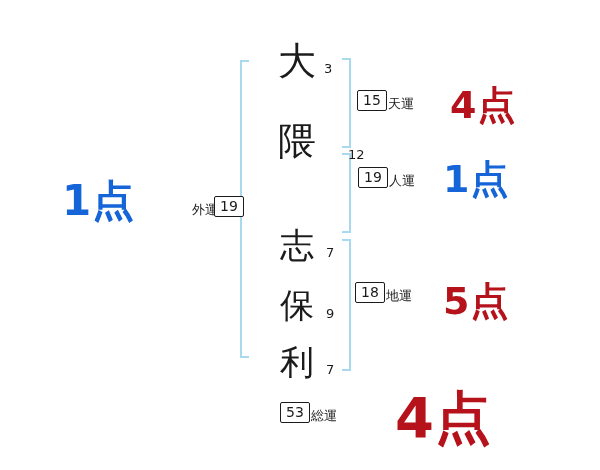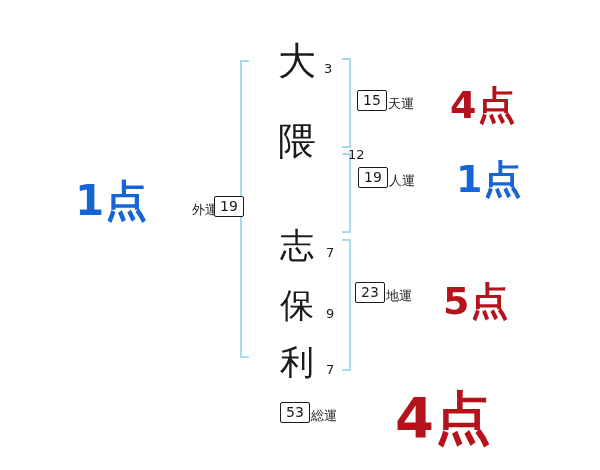--- a/index.html
+++ b/index.html
@@ -40,21 +40,21 @@
     color:#1b1b1b;
     line-height:1.2;
     font-family:Liberation Serif, serif;
   }
   .score{
     font-weight:bold;
     line-height:1;
     letter-spacing:1px;
   }
   .score.red{color:var(--red,#b5121b);margin-top:12px;}
-  .score.blue{color:var(--blue,#1565d8);margin-left:13px;}
+  .score.blue{color:var(--blue,#1565d8);}
   .bracket{
     box-sizing:border-box;
   }
   .bracket.right{
     border-right:2.5px solid var(--bracket,#a8d9ee);
     border-top:2.5px solid var(--bracket,#a8d9ee);
     border-bottom:2.5px solid var(--bracket,#a8d9ee);
   }
   .bracket.left{
     border-left:2.5px solid var(--bracket,#a8d9ee);
@@ -88,21 +88,21 @@
   <div class="abs strokes" style="left:326px;top:363px;">7</div>
 
   <div class="abs numbox" style="left:357px;top:90px;">15</div>
   <div class="abs flabel" style="left:388px;top:96px;">天運</div>
   <div class="abs score red" style="left:450px;top:74px;font-size:38px;">4点</div>
 
   <div class="abs numbox" style="left:358px;top:167px;">19</div>
   <div class="abs flabel" style="left:389px;top:173px;text-align:center;">人運</div>
   <div class="abs score blue" style="left:443px;top:160px;font-size:38px;">1点</div>
 
-  <div class="abs numbox" style="left:355px;top:282px;">23</div>
+  <div class="abs numbox" style="left:355px;top:282px;">18</div>
   <div class="abs flabel" style="left:386px;top:288px;">地運</div>
   <div class="abs score red" style="left:443px;top:270px;font-size:38px;">5点</div>
 
   <div class="abs flabel" style="left:192px;top:202px;">外運</div>
   <div class="abs numbox" style="left:214px;top:196px;">19</div>
   <div class="abs score blue" style="left:62px;top:180px;font-size:42px;">1点</div>
 
   <div class="abs numbox" style="left:280px;top:402px;">53</div>
   <div class="abs flabel" style="left:311px;top:408px;">総運</div>
   <div class="abs score red" style="left:395px;top:378px;font-size:56px;">4点</div>

